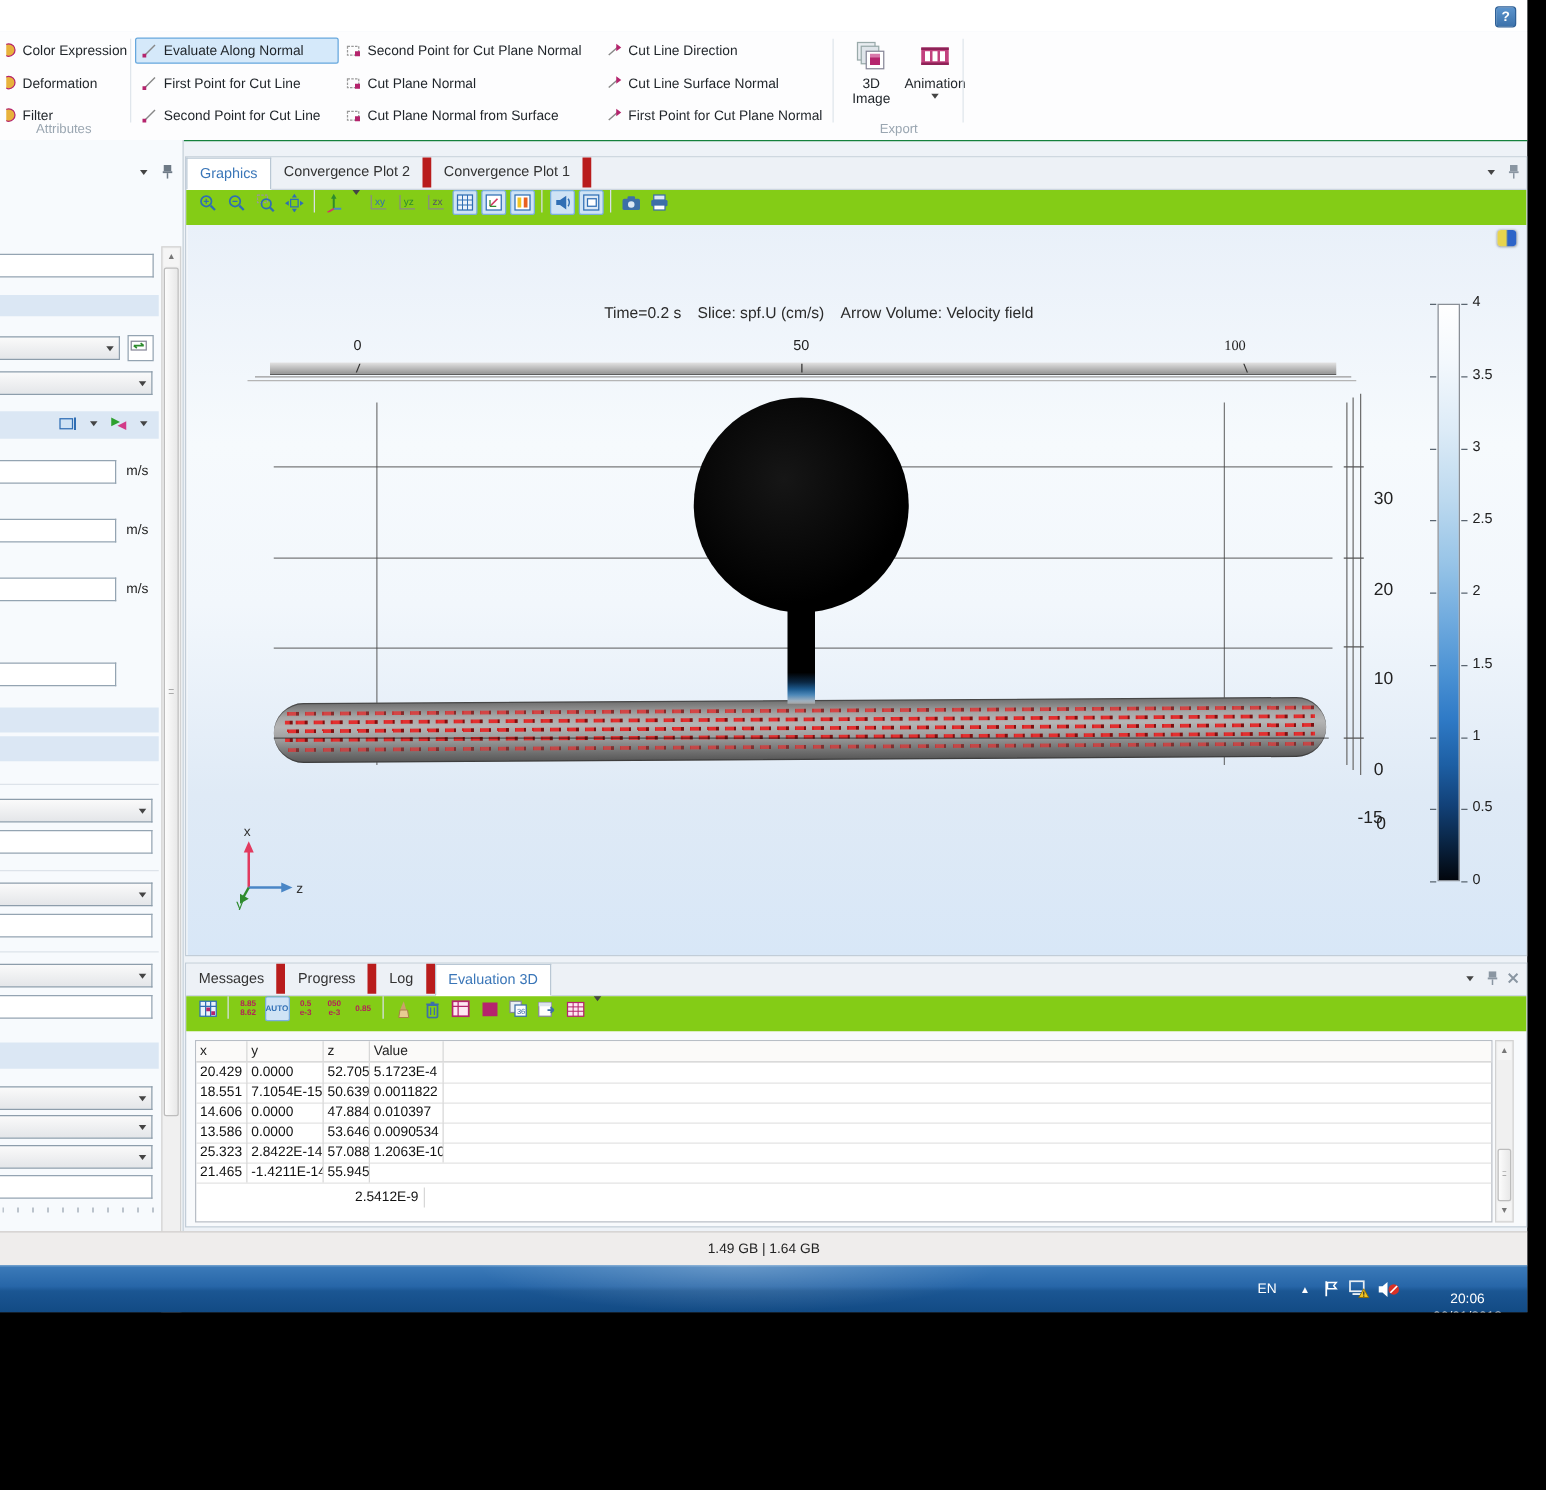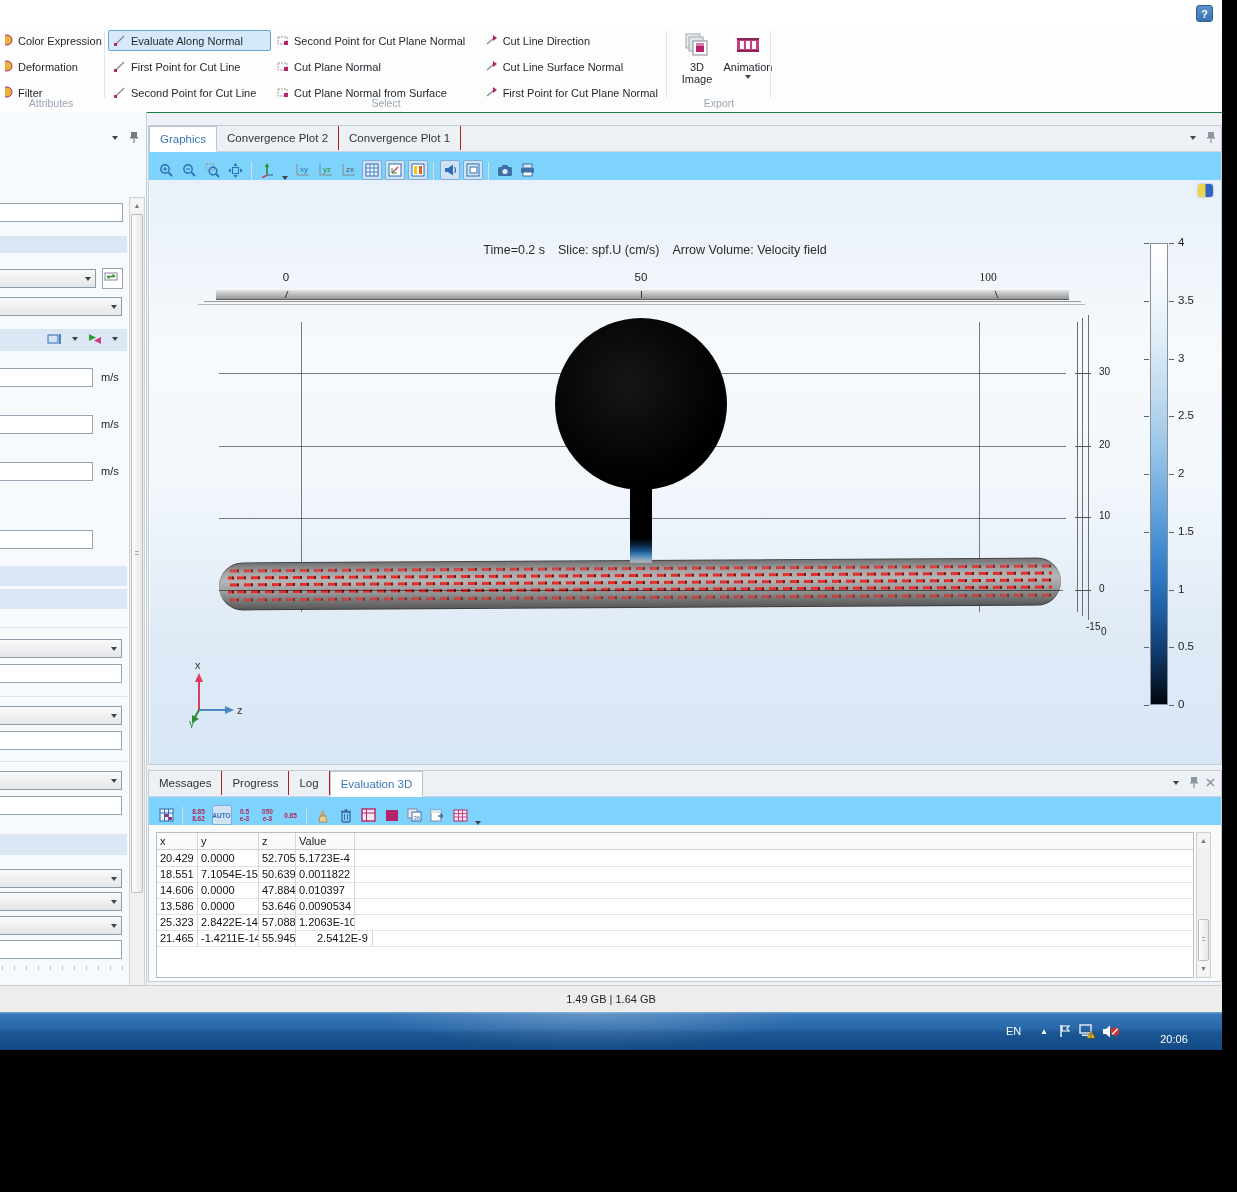--- a/index.html
+++ b/index.html
@@ -53,45 +53,45 @@
     border:1px solid #bdbdbd;border-radius:2px;}
   .vs-grip{position:absolute;left:3px;right:3px;top:50%;height:5px;margin-top:-3px;
     background:repeating-linear-gradient(180deg,#aaa 0 1px,transparent 1px 3px);}
 
   .panel{position:absolute;background:#f8fafc;border:1px solid #c2cdd8;box-sizing:border-box;}
   #graphics-panel{left:148px;top:125px;width:1074px;height:640px;}
   #bottom-panel{left:148px;top:770px;width:1074px;height:212px;}
 
   .tabbar{position:absolute;left:0;top:0;right:0;height:25px;background:#edf1f6;border-bottom:1px solid #cdd6e0;}
   .tab{position:relative;float:left;height:24px;line-height:24px;padding:0 10px;font-size:11.5px;color:#333;
-    border-right:1px solid #b91c1c;}
+    border-right:7px solid #b91c1c;}
   .tab.active{background:#fff;color:#3a76b8;border:1px solid #b9c7d4;border-bottom:1px solid #fff;height:24px;}
   .winbtns{position:absolute;right:6px;top:6px;display:flex;gap:8px;align-items:center;}
 
-  .toolbar{position:absolute;left:0;right:0;height:28px;display:flex;align-items:flex-end;padding-left:6px;
-    background:#7dd3fc;}
+  .toolbar{position:absolute;left:0;right:0;height:28px;display:flex;align-items:flex-start;padding-left:6px;
+    background:#84cc16;}
   .tbtn{width:20px;height:20px;margin:0 1.5px;display:flex;align-items:center;justify-content:center;
     border:1px solid transparent;border-radius:2px;box-sizing:border-box;}
   .tbtn.pressed{background:#cfe3f5;border:1px solid #7aaede;}
   .tbtn .chip{display:flex;flex-direction:column;align-items:center;line-height:7px;font-size:6.5px;
     color:#b32457;font-weight:bold;}
   .tbtn .chip.blue{color:#2f6eb4;}
   .tsep{width:1px;height:18px;background:#d8dfe6;margin:0 4px;}
   .tdd{width:0;height:0;border-left:3.5px solid transparent;border-right:3.5px solid transparent;
     border-top:4px solid #444;margin:0 3px;}
 
   
   #canvas{position:absolute;left:1px;top:54px;width:1071px;height:584px;overflow:hidden;
     background:linear-gradient(180deg,#e9f0f9 0%,#f6fafd 30%,#f2f7fc 52%,#dfeaf6 78%,#d8e7f7 100%);}
   .gline{position:absolute;background:#4a4a4a;opacity:.72;}
   #plot-title{position:absolute;left:0;top:63px;width:1010px;display:flex;justify-content:center;gap:13px;
     font-size:12.5px;color:#2b2b2b;}
   .ruler-bar{position:absolute;background:linear-gradient(#e3e3e3,#969696);border-bottom:1px solid #5c5c5c;}
   .rlabel{position:absolute;font-size:11.5px;color:#222;transform:translateX(-50%);}
-  .ylabel{position:absolute;font-size:10px;color:#222;}
+  .ylabel{position:absolute;font-size:14px;color:#222;margin-top:24px;}
   #sphere{position:absolute;left:405px;top:138px;width:172px;height:172px;border-radius:50%;
     background:radial-gradient(circle at 42% 38%,#161616,#000 68%);}
   #stalk{position:absolute;left:480px;top:305px;width:22px;height:78px;
     background:linear-gradient(180deg,#000 0%,#000 68%,#0b2844 78%,#1c5a8e 85%,#4d88b8 91%,#9fb0bf 97%,#a6a6a6 100%);}
   #pipe{position:absolute;left:69px;top:380px;width:842px;height:48px;border-radius:24px/50%;
     transform:rotate(-0.35deg);
     background:linear-gradient(180deg,#6e6e6e 0%,#a7a7a7 24%,#b5b5b5 40%,#9c9c9c 62%,#6e6e6e 86%,#565656 100%);
     box-shadow:inset 0 1px 0 rgba(30,30,30,.5), inset 0 -1px 0 rgba(30,30,30,.45);}
   .arrow-row{position:absolute;left:9px;right:9px;height:3px;
     background:repeating-linear-gradient(90deg,transparent 0 2px,#d22222 2px 3px,#e23030 3px 9px,#7d1010 9px 11px,transparent 11px 14px);}
@@ -238,21 +238,20 @@
               </div>
               <div class="ribbon-item">
                 <span class="ricon"><span><svg width="13" height="13">
                       <line x1="2" y1="10" x2="10" y2="3" stroke="#888" stroke-width="1.2"></line>
                       <path d="M8 1 L12 4 L8 7 Z" fill="#b5246d"></path>
                     </svg></span></span>
                 <span>First Point for Cut Plane Normal</span>
               </div>
             </div>
           </div>
-        <div class="rgroup-label">Select</div>
       </div>
       <div class="rsep" style="left:666px"></div>
       <div id="grp-export">
         <div class="bigbtn" style="left:8px;width:42px">
           <span class="bicon">
             <svg width="26" height="26" viewBox="0 0 26 26">
                 <rect x="2" y="2" width="14" height="14" fill="#e9edf1" stroke="#9aa"></rect>
                 <rect x="5" y="5" width="14" height="14" fill="#dfe5ea" stroke="#9aa"></rect>
                 <rect x="9" y="9" width="14" height="14" fill="#fff" stroke="#889"></rect>
                 <rect x="12" y="13" width="8" height="7" fill="#b5246d"></rect>
@@ -784,21 +783,21 @@
           <div class="trow" style="top: 81px;">
             <div class="tcell" style="left: 0px; width: 41px;">25.323</div>
             <div class="tcell" style="left: 41px; width: 61px;">2.8422E-14</div>
             <div class="tcell" style="left: 102px; width: 37px;">57.088</div>
             <div class="tcell" style="left: 139px; width: 59px;">1.2063E-10</div>
           </div>
           <div class="trow" style="top: 97px;">
             <div class="tcell" style="left: 0px; width: 41px;">21.465</div>
             <div class="tcell" style="left: 41px; width: 61px;">-1.4211E-14</div>
             <div class="tcell" style="left: 102px; width: 37px;">55.945</div>
-            <div class="tcell" style="left: 157px; width: 59px;">2.5412E-9</div>
+            <div class="tcell" style="left: 124px; width: 59px; margin-top: 20px;">2.5412E-9</div>
           </div>
         </div>
       <div class="vscroll" style="left:1047px;top:61px;width:15px;height:146px;">
         <div class="vs-btn" style="top:1px">▲</div>
         <div class="vs-thumb" style="top:86px;height:40px;">
             <div class="vs-grip"></div>
           </div>
         <div class="vs-btn" style="bottom:1px">▼</div>
       </div>
     </div>

